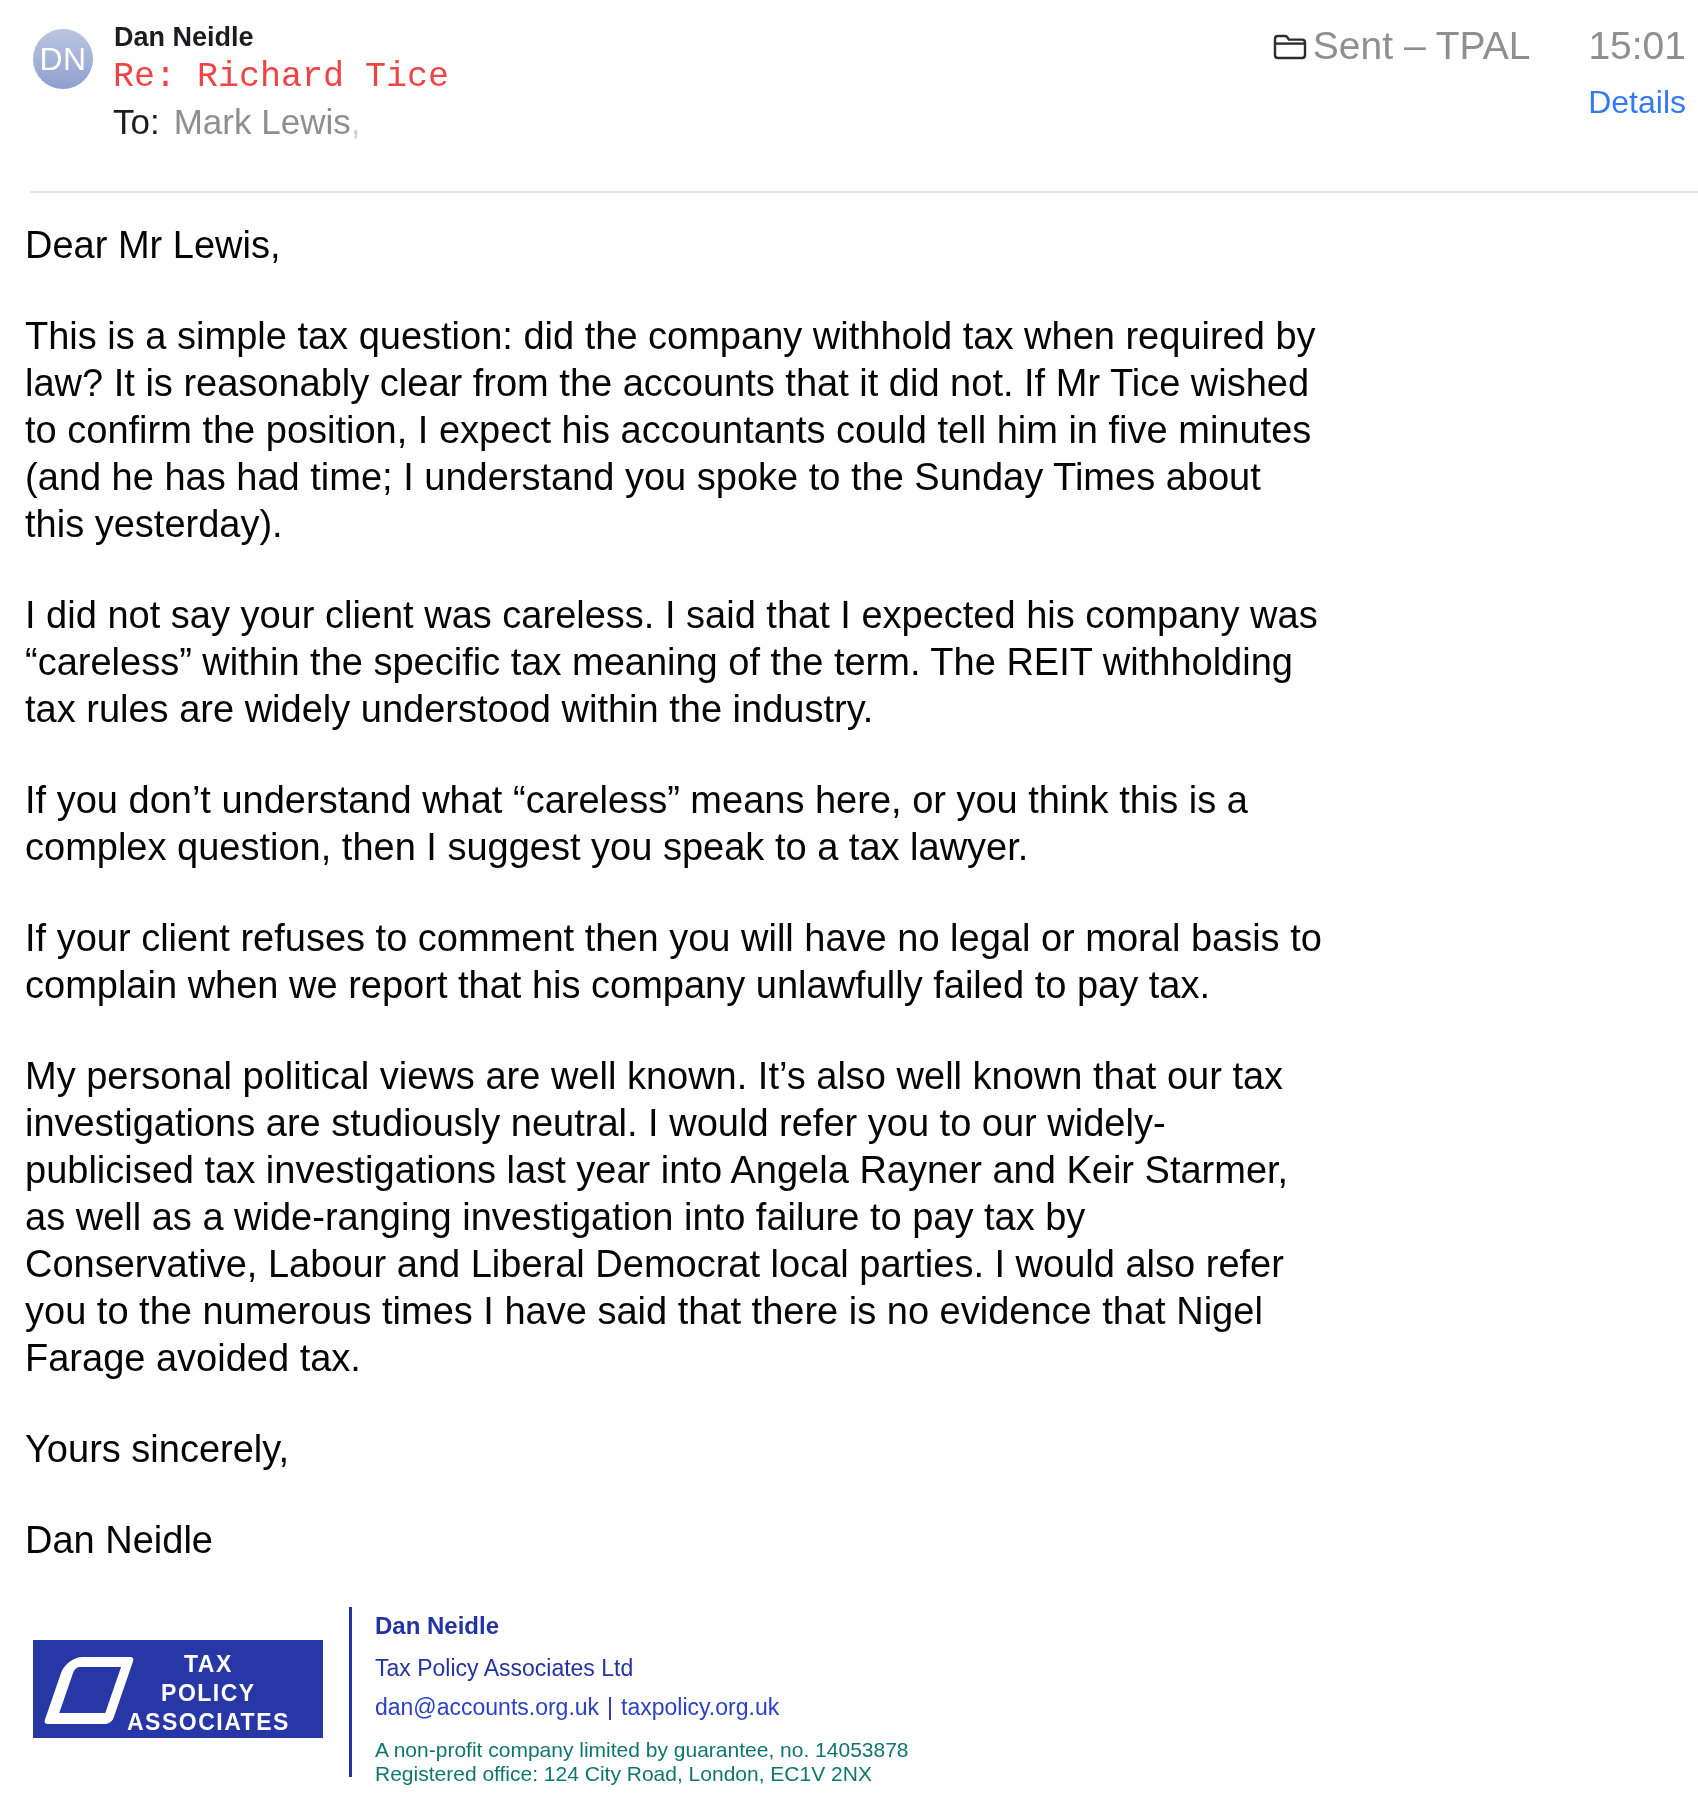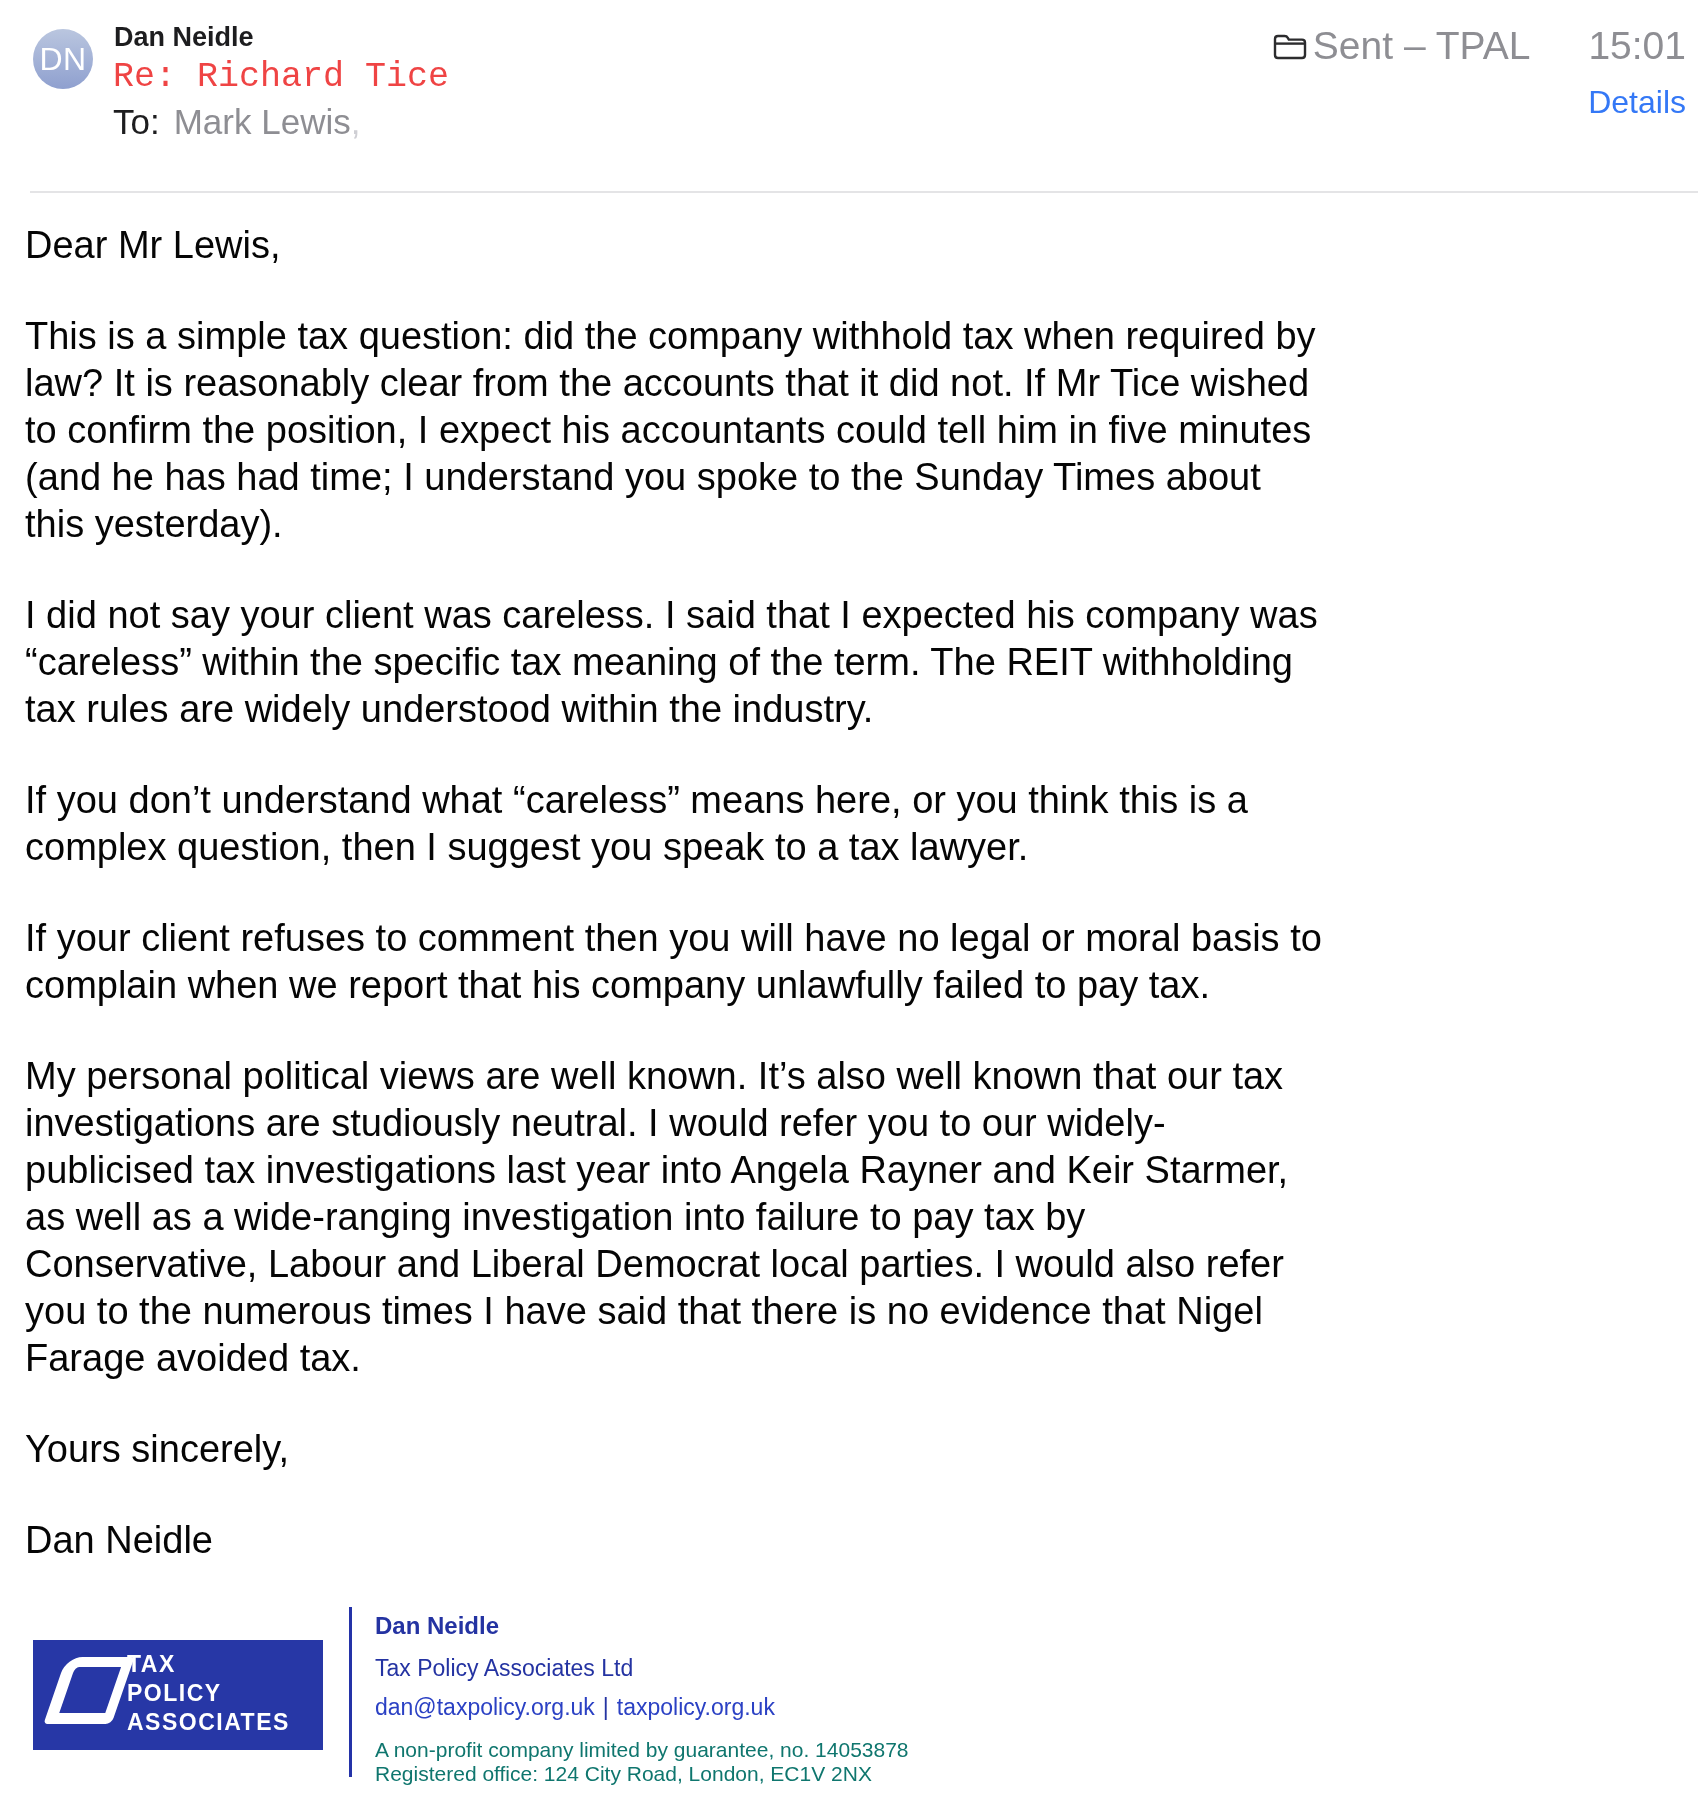--- a/index.html
+++ b/index.html
@@ -58,22 +58,23 @@
     font-size: 38px; line-height: 47px; color: #050505;
   }
   .mail-body p {
     margin: 0 0 44px 0;
     white-space: pre-line;
   }
 
   
   .sig-logo {
     position: absolute; left: 33px; top: 1640px;
-    width: 290px; height: 110px;
+    width: 290px; height: 98px;
     background: #2737a6;
+    text-align: center;
   }
   .sig-logo-glyph {
     position: absolute; left: 22px; top: 17px;
     width: 46px; height: 46px;
     border: solid #ffffff;
     border-width: 10px 10px 11px 12px;
     border-radius: 16px 4px 6px 4px;
     transform: skewX(-19deg);
   }
   .sig-logo-text {
@@ -150,21 +151,21 @@
       <div>TAX</div>
       <div>POLICY</div>
       <div>ASSOCIATES</div>
     </div>
   </div>
   <div class="sig-divider"></div>
   <div class="sig-text">
     <div class="sig-name">Dan Neidle</div>
     <div class="sig-company">Tax Policy Associates Ltd</div>
     <div class="sig-links">
-      <a>dan@taxpolicy.org.uk</a><span class="sig-link-sep">|</span><a>taxpolicy.org.uk</a>
+      <a>dan@accounts.org.uk</a><span class="sig-link-sep">|</span><a>taxpolicy.org.uk</a>
     </div>
     <div class="sig-legal">
       <div>A non-profit company limited by guarantee, no. 14053878</div>
       <div>Registered office: 124 City Road, London, EC1V 2NX</div>
     </div>
   </div>
 
 </div>
 
 </body></html>

